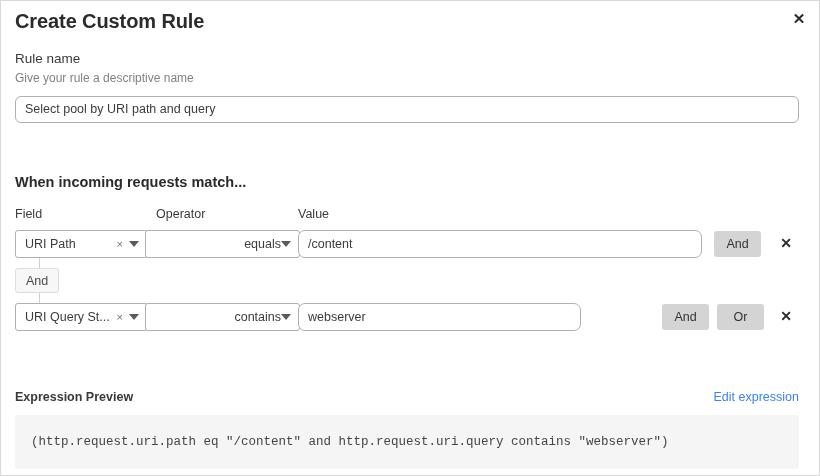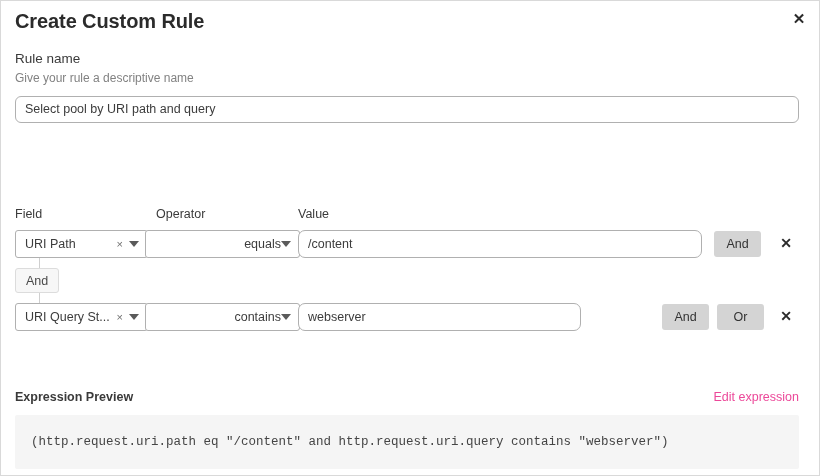--- a/index.html
+++ b/index.html
@@ -276,21 +276,21 @@
     justify-content: space-between;
     height: 16px;
   }
   .preview-title {
     font-size: 12.5px;
     color: #3a3a3a;
     font-weight: bold;
   }
   .edit-expression {
     font-size: 12.5px;
-    color: #ec4899;
+    color: #3b82f6;
     text-decoration: none;
     cursor: pointer;
   }
   .code-box {
     margin-top: 9px;
     width: 784px;
     height: 54px;
     background: #f5f5f5;
     border-radius: 2px;
     display: flex;
@@ -313,20 +313,21 @@
     <div class="dialog-title">Create Custom Rule</div>
     <button class="close-btn">✕</button>
   </div>
 
   <div class="rule-name-block">
     <div class="field-label">Rule name</div>
     <div class="field-help">Give your rule a descriptive name</div>
     <input class="text-input" type="text" value="Select pool by URI path and query" style="">
   </div>
 
+  <div class="match-heading">When incoming requests match...</div>
 
   <div class="col-labels">
     <div class="col-label field">Field</div>
     <div class="col-label operator">Operator</div>
     <div class="col-label value">Value</div>
   </div>
 
   <div class="cond-row row0">
     <div class="select-box field-select">
       <span class="select-text">URI Path</span>

